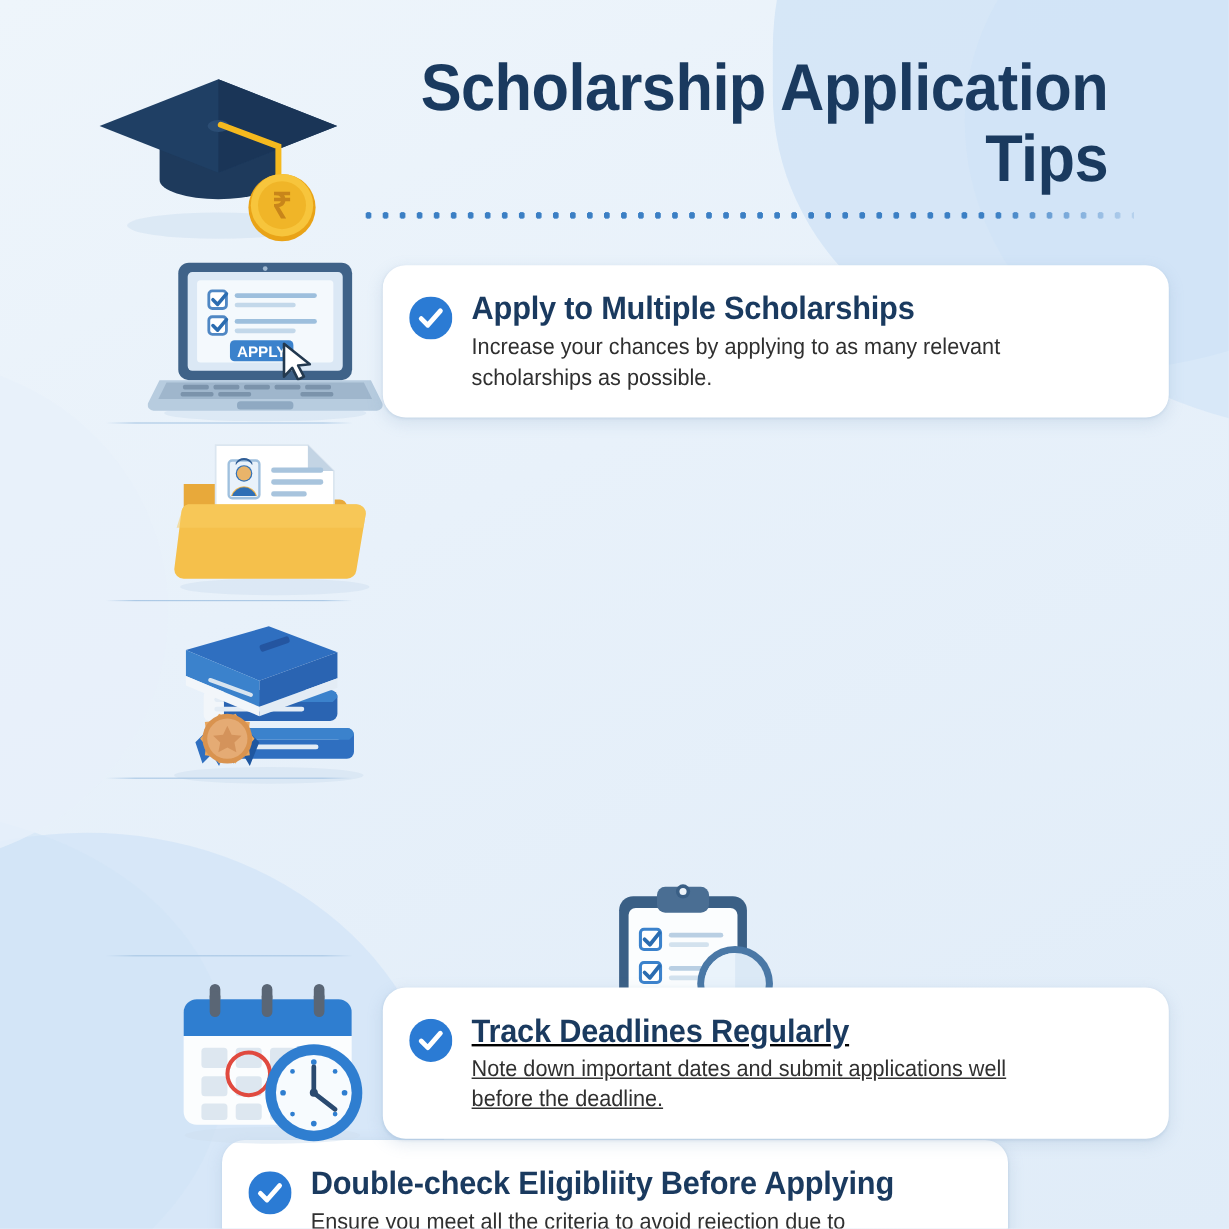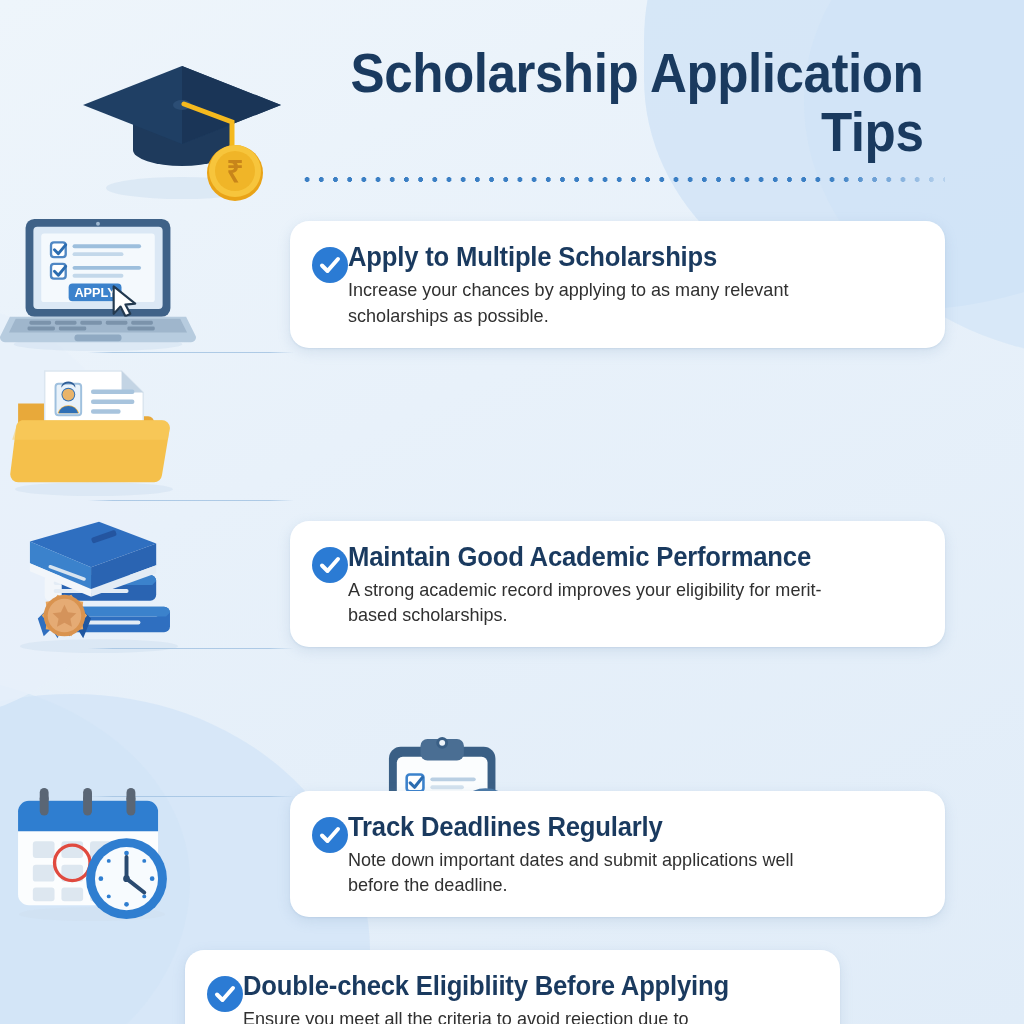--- a/index.html
+++ b/index.html
@@ -113,21 +113,22 @@
     left: 0;
     width: 1024px;
     display: flex;
     align-items: center;
   }
   .icon-cell {
     width: 290px;
     flex: 0 0 290px;
     display: flex;
     align-items: center;
-    justify-content: flex-start;
+    justify-content: flex-end;
+    padding-left: 29px;
   }
   .divider {
     position: absolute;
     left: 88px;
     width: 206px;
     height: 1px;
     background: linear-gradient(to right, rgba(163,195,226,0), rgba(163,195,226,.85) 12%, rgba(163,195,226,.85) 88%, rgba(163,195,226,0));
   }
 
   .card {
@@ -135,20 +136,21 @@
     flex: 0 0 655px;
     width: 655px;
     min-height: 118px;
     background: #ffffff;
     border-radius: 19px;
     box-shadow: 0 4px 13px rgba(120,155,190,.20), 0 1px 2px rgba(120,155,190,.16);
     padding: 20px 26px 20px 22px;
     box-sizing: border-box;
     display: flex;
     align-items: flex-start;
+    gap: 16px;
   }
   .check-circle {
     flex: 0 0 36px;
     width: 36px;
     height: 36px;
     margin-top: 6px;
   }
   .card-text { flex: 1 1 auto; padding-top: 1px; }
   .card-title {
     font-family: "Liberation Sans Narrow", "Liberation Sans", sans-serif;
@@ -313,30 +315,20 @@
         <path d="M38 108 l14 -14 l14 14 l-8 20 l-6 -10 l-8 8 Z" fill="#2f6fc0"></path>
         <path d="M64 108 l14 -14 l14 14 l-8 20 l-6 -10 l-8 8 Z" fill="#1f57a0"></path>
         <g>
           <path d="M65 62 l7 3 l7 -3 l4 6 l8 1 l-1 8 l5 6 l-5 6 l1 8 l-8 1 l-4 6 l-7 -3 l-7 3 l-4 -6 l-8 -1 l1 -8 l-5 -6 l5 -6 l-1 -8 l8 -1 Z" transform="translate(-7,22)" fill="#e8a65e"></path>
           <circle cx="65" cy="105" r="21" fill="#d9934f"></circle>
           <circle cx="65" cy="105" r="17" fill="#e5ab74"></circle>
           <path d="M65 94 l3.6 7.6 L77 102.6 l-6 5.6 l1.6 8.2 l-7.6 -4 l-7.6 4 l1.6 -8.2 l-6 -5.6 l8.4 -1 Z" fill="#d4935b"></path>
         </g>
       </svg>
     </div>
-    <div class="card">
-      <svg class="check-circle" viewBox="0 0 36 36">
-        <circle cx="18" cy="18" r="18" fill="#2b7bd4"></circle>
-        <path d="M10 18.5 l5.5 5.5 L26 12" stroke="#fff" stroke-width="4" fill="none" stroke-linecap="round" stroke-linejoin="round"></path>
-      </svg>
-      <div class="card-text">
-        <p class="card-title">Maintain Good Academic Performance</p>
-        <p class="card-desc">A strong academic record improves your eligibility for merit-based scholarships.</p>
-      </div>
-    </div>
   </div>
   <div class="divider" style="top:648px;"></div>
 
   <div class="row" style="top:660px;flex-direction:column;">
     <div class="icon-cell">
       <svg viewBox="0 0 180 146" width="178" height="144">
         <ellipse cx="90" cy="136" rx="72" ry="7" fill="#cfe0f0" opacity=".5"></ellipse>
         <rect x="22" y="14" width="108" height="120" rx="12" fill="#3a5f85"></rect>
         <rect x="30" y="24" width="92" height="102" rx="6" fill="#fbfdfe"></rect>
         <rect x="54" y="6" width="44" height="22" rx="7" fill="#4a6e93"></rect>
@@ -374,21 +366,21 @@
         <path d="M10 18.5 l5.5 5.5 L26 12" stroke="#fff" stroke-width="4" fill="none" stroke-linecap="round" stroke-linejoin="round"></path>
       </svg>
       <div class="card-text">
         <p class="card-title">Double-check Eligibliity Before Applying</p>
         <p class="card-desc">Ensure you meet all the criteria to avoid rejection due to ineligibility.</p>
       </div>
     </div>
   </div>
   <div class="divider" style="top:796px;"></div>
 
-  <div class="row" style="top:784px;">
+  <div class="row" style="top:816px;text-decoration:underline;">
     <div class="icon-cell">
       <svg viewBox="0 0 186 142" width="184" height="140">
         <ellipse cx="93" cy="132" rx="74" ry="7" fill="#cfe0f0" opacity=".5"></ellipse>
         <g fill="#5a6675">
           <rect x="40" y="4" width="9" height="28" rx="4.5"></rect>
           <rect x="84" y="4" width="9" height="28" rx="4.5"></rect>
           <rect x="128" y="4" width="9" height="28" rx="4.5"></rect>
         </g>
         <rect x="18" y="17" width="142" height="106" rx="11" fill="#fbfdfe"></rect>
         <path d="M18 28 a11 11 0 0 1 11 -11 h120 a11 11 0 0 1 11 11 v20 H18 Z" fill="#2f7ed0"></path>

